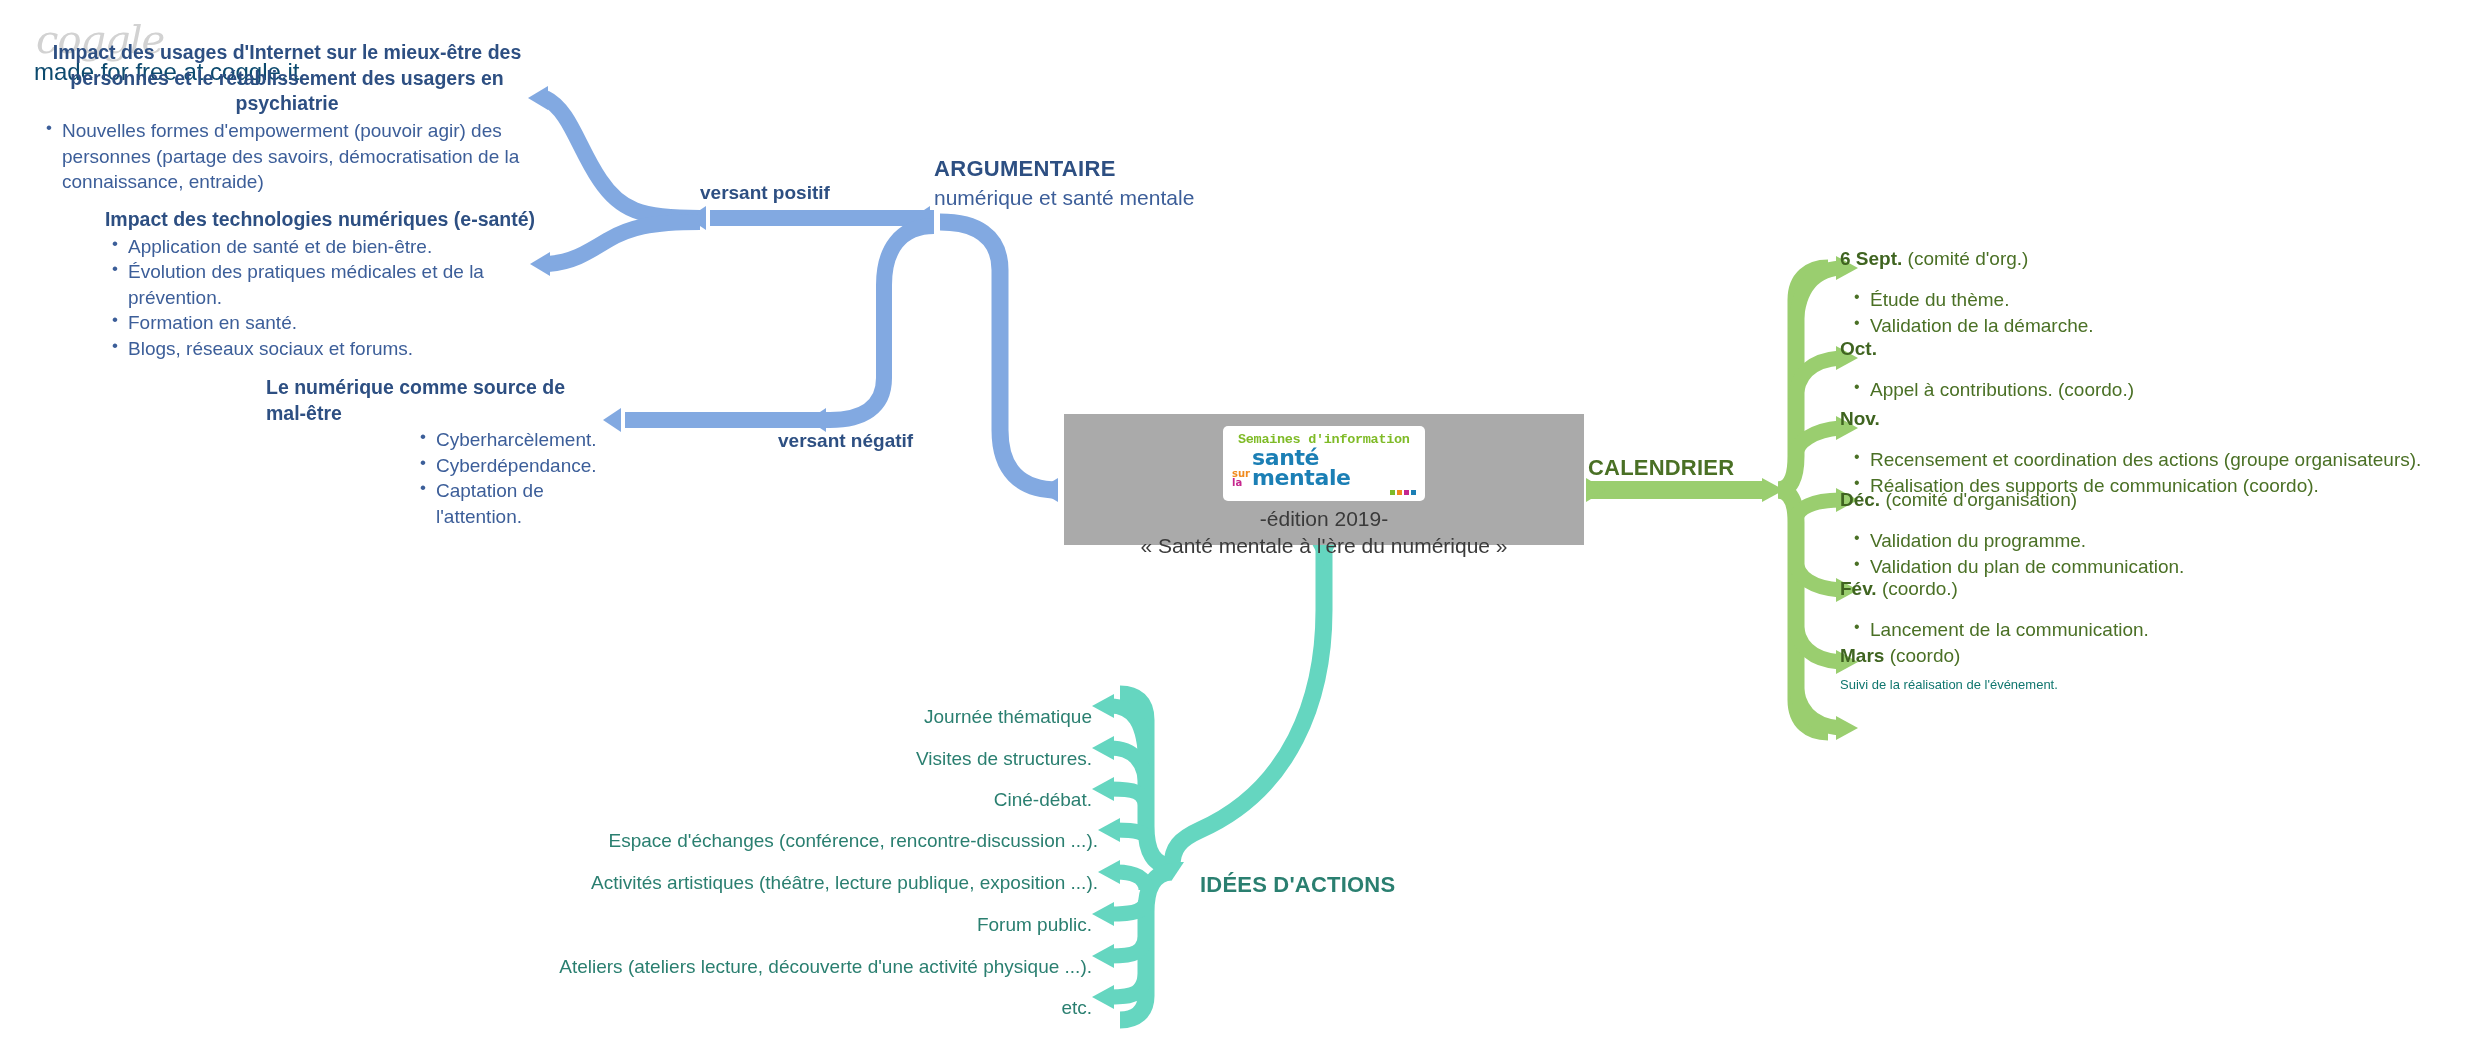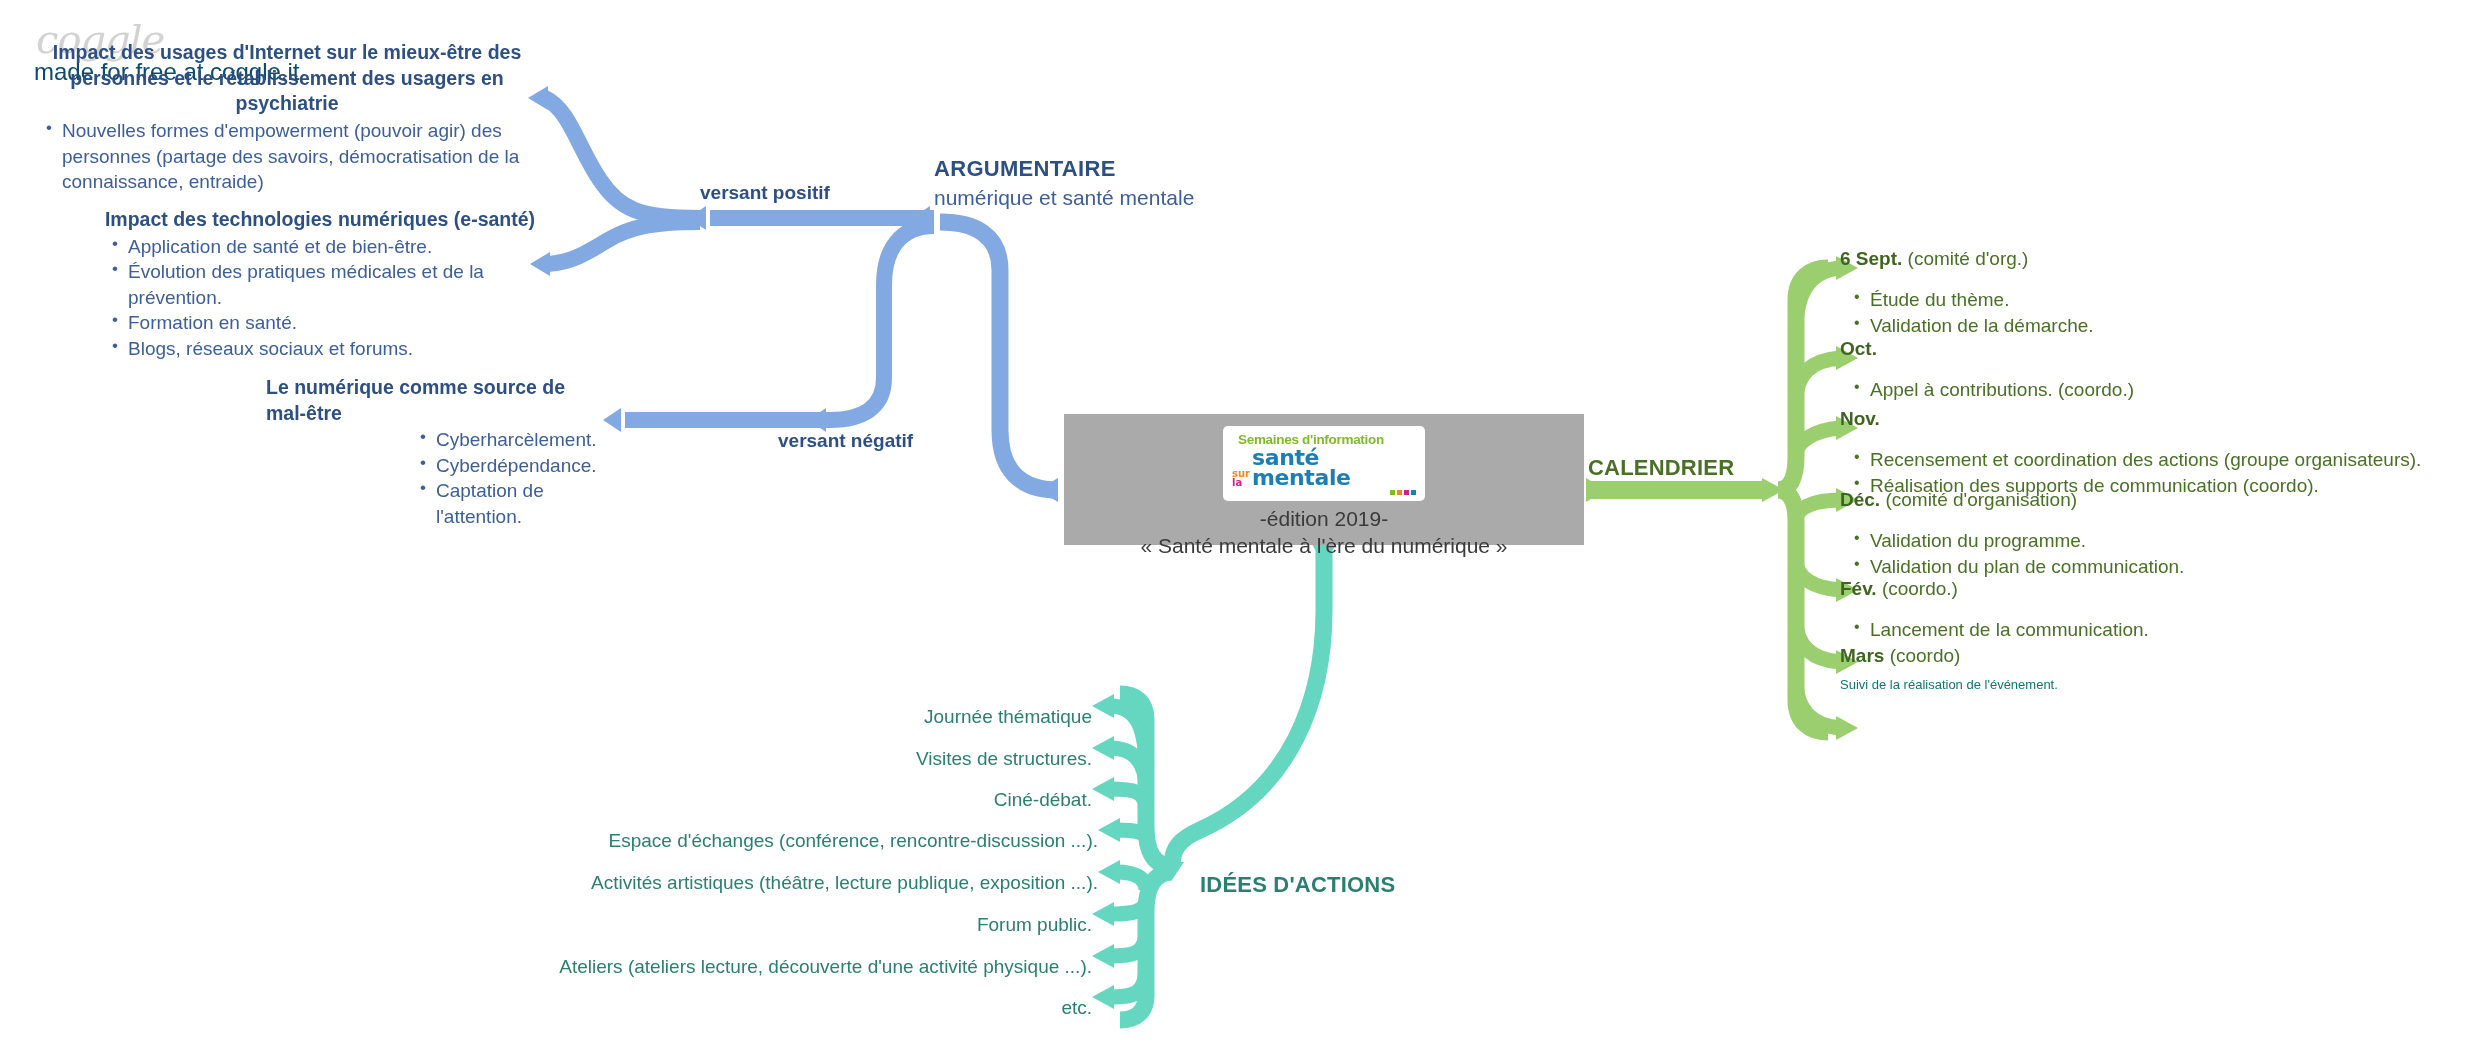--- a/index.html
+++ b/index.html
@@ -126,21 +126,21 @@
   }
   #logo-card {
     width: 202px;
     background: #ffffff;
     border-radius: 5px;
     padding: 7px 9px 6px 9px;
     box-sizing: border-box;
     text-align: left;
   }
   .lg1 {
-    font-family: Liberation Sans, sans-serif;
+    font-family: Liberation Mono, monospace;
     font-weight: bold;
     font-size: 13.5px;
     color: #7fbb27;
     letter-spacing: -.3px;
     line-height: 1;
     padding-left: 6px;
   }
   .lg-row2 {
     display: flex;
     align-items: flex-end;

